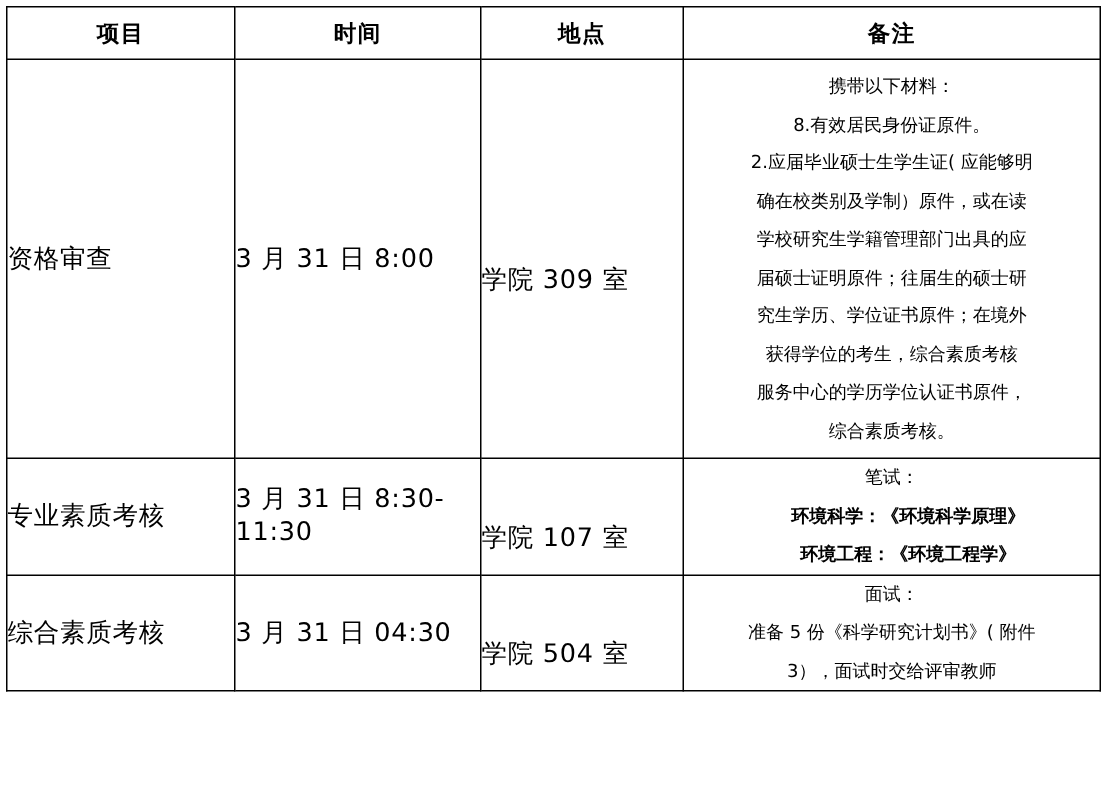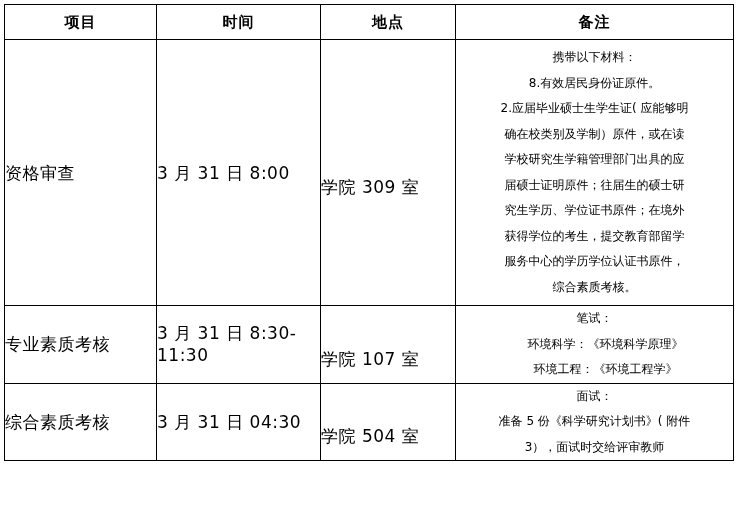--- a/index.html
+++ b/index.html
@@ -49,21 +49,21 @@
     letter-spacing: 0.5px;
     line-height: 22px;
   }
   td.note {
     text-align: center;
     font-size: 12px;
     line-height: 25.5px;
     padding: 6px 7px 6px 8px;
   }
   td.note .ln { display: block; white-space: pre-wrap; }
-  td.note .indent { padding-left: 22px; }
+  td.note .indent { padding-left: 22px; font-weight: bold; }
   .stack-line { display: block; margin-top: 29px; }
   .row-check td { height: 265px; }
   .row-medical td { height: 53px; }
   .row-major td { height: 66px; }
   .row-overall td { height: 70px; }
 </style>
 </head>
 <body>
 
 <div class="page">
@@ -90,21 +90,21 @@
           <span class="stack-line">学院 309 室</span>
         </td>
         <td class="note">
           <span class="ln">携带以下材料：</span>
           <span class="ln">8.有效居民身份证原件。</span>
           <span class="ln">2.应届毕业硕士生学生证( 应能够明</span>
           <span class="ln">确在校类别及学制）原件，或在读</span>
           <span class="ln">学校研究生学籍管理部门出具的应</span>
           <span class="ln">届硕士证明原件；往届生的硕士研</span>
           <span class="ln">究生学历、学位证书原件；在境外</span>
-          <span class="ln">获得学位的考生，提交教育部留学</span>
+          <span class="ln">获得学位的考生，综合素质考核</span>
           <span class="ln">服务中心的学历学位认证书原件，</span>
           <span class="ln">综合素质考核。</span>
         </td>
       </tr>
       <tr class="row-major">
         <td class="center">专业素质考核</td>
         <td class="center">3 月 31 日 8:30-11:30</td>
         <td class="center">
           <span class="stack-line">学院 107 室</span>
         </td>

